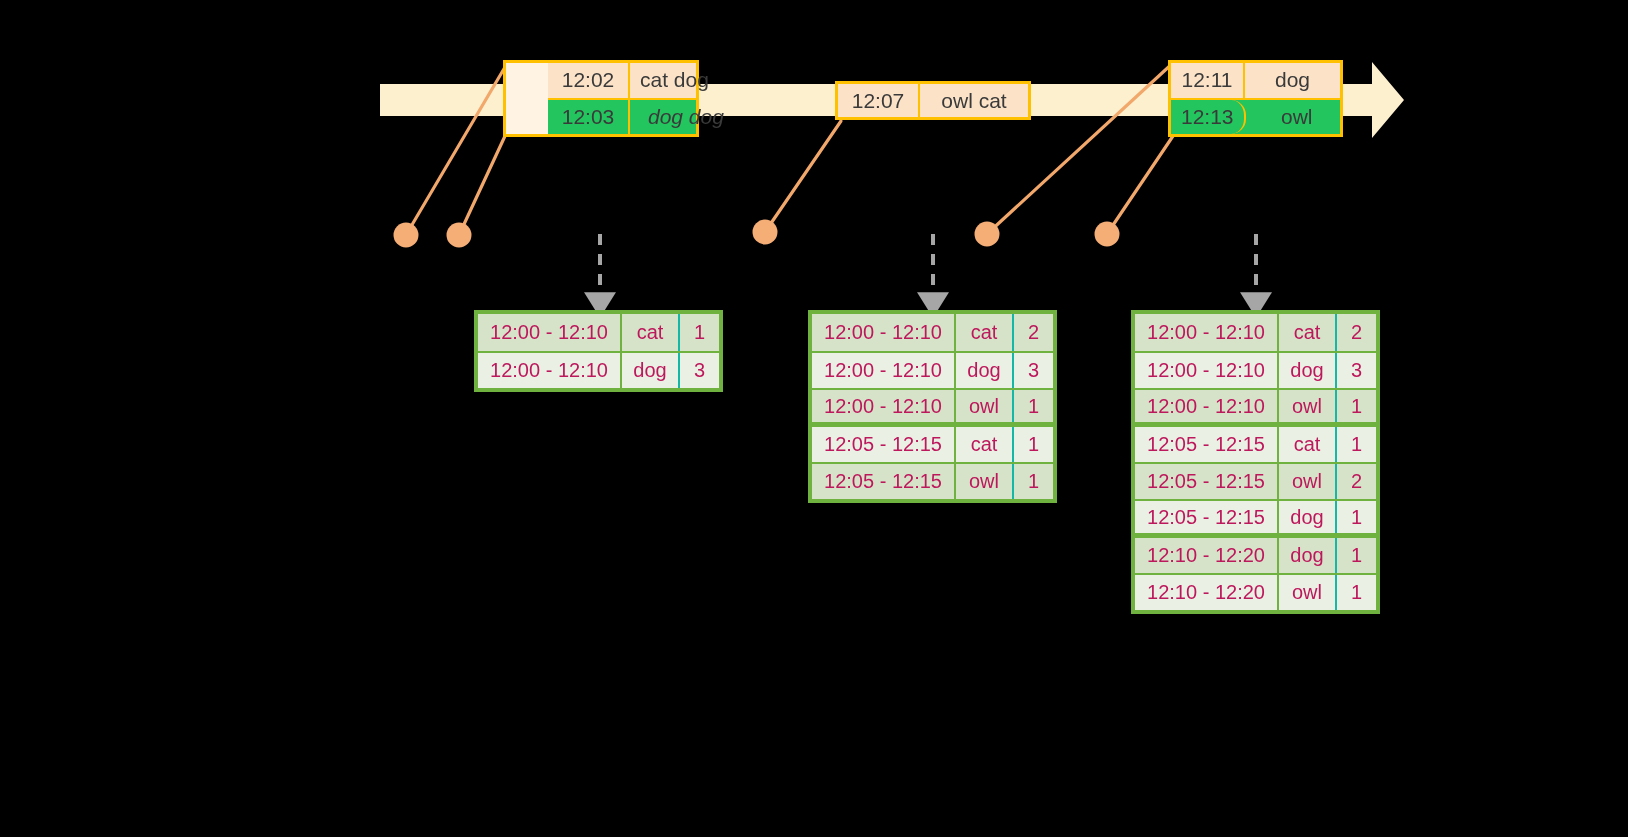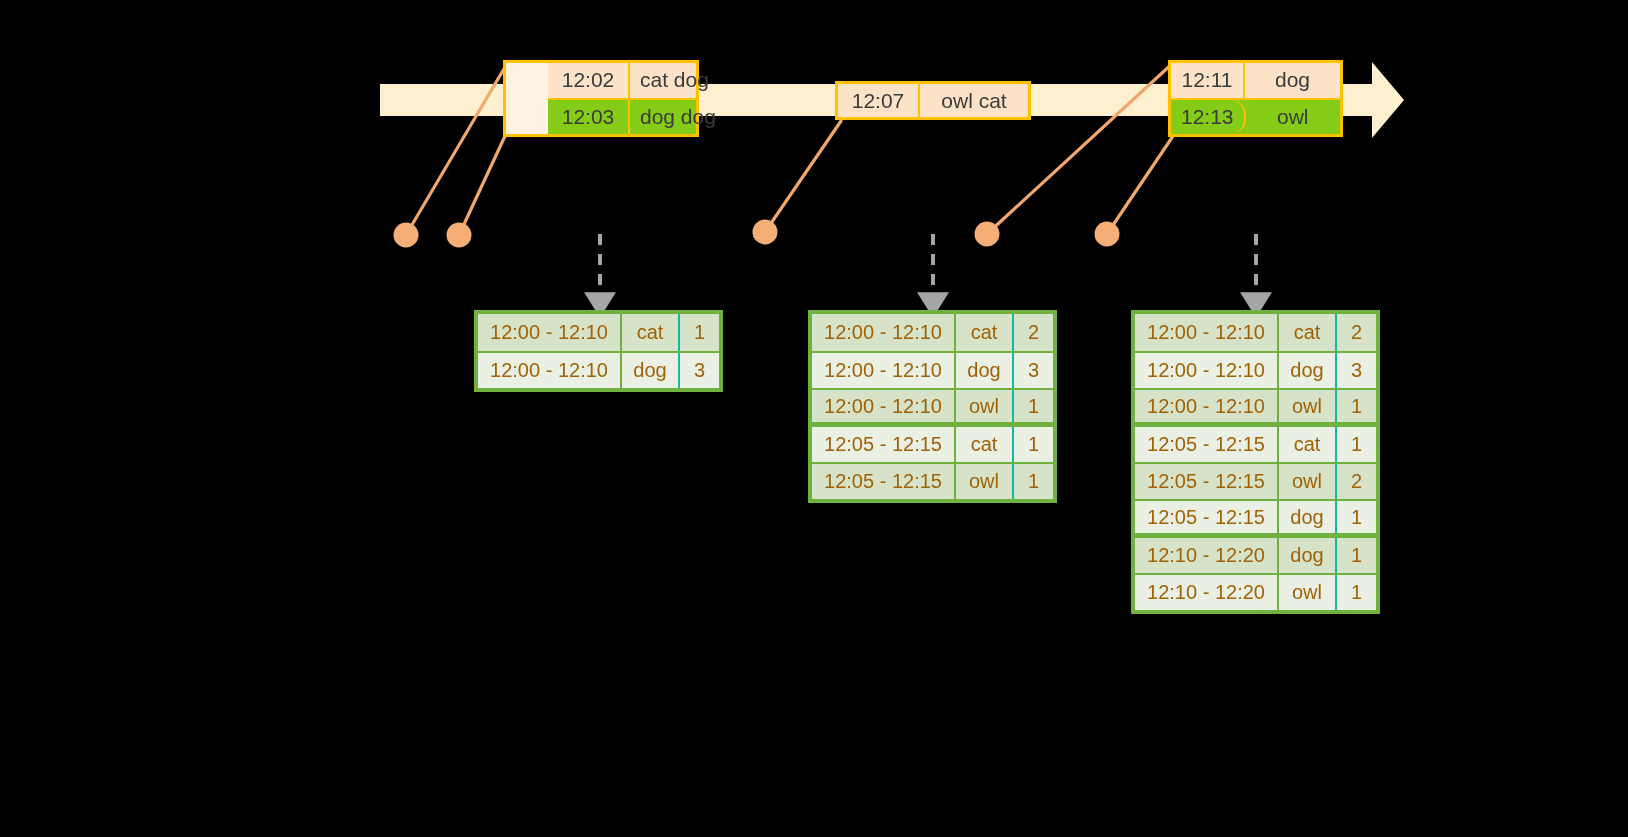--- a/index.html
+++ b/index.html
@@ -39,21 +39,21 @@
   }
   .event-row {
     display: flex;
     flex: 1 1 auto;
     min-height: 0;
   }
   .event-row + .event-row {
     border-top: 2px solid #FFC000;
   }
   .event-row.shade-a { background: #FCE3C8; }
-  .event-row.shade-b { background: #84cc16; }
+  .event-row.shade-b { background: #22c55e; gap: 8px; }
   .event-cell {
     display: flex;
     align-items: center;
     justify-content: center;
     color: #3A3A3A;
     font-size: 21px;
     white-space: nowrap;
     padding: 0 10px;
     box-sizing: border-box;
   }
@@ -80,21 +80,21 @@
   .result-row + .result-row {
     border-top: 2px solid #6FB23F;
   }
   .result-row.group-end {
     border-bottom: 3px solid #6FB23F;
   }
   .result-cell {
     display: flex;
     align-items: center;
     justify-content: center;
-    color: #a16207;
+    color: #be185d;
     font-size: 20px;
     white-space: nowrap;
     box-sizing: border-box;
   }
   .result-cell.window-cell {
     flex: 0 0 144px;
     border-right: 2px solid #6FB23F;
   }
   .result-cell.key-cell {
     flex: 0 0 58px;
@@ -145,21 +145,21 @@
   </svg>
 
   <div id="event-groups">
       <div class="event-box" style="left: 503px; top: 60px; width: 196px; height: 77px; padding-left: 42px;">
         <div class="event-row shade-a">
           <div class="event-cell time-cell" style="flex: 0 0 82px;">12:02</div>
           <div class="event-cell words-cell" style="flex: 1 1 auto;">cat dog</div>
         </div>
         <div class="event-row shade-b">
           <div class="event-cell time-cell" style="flex: 0 0 82px;">12:03</div>
-          <div class="event-cell words-cell" style="flex: 1 1 auto;">dog dog</div>
+          <div class="event-cell words-cell" style="flex: 1 1 auto; font-style: italic;">dog dog</div>
         </div>
       </div>
       <div class="event-box" style="left: 835px; top: 81px; width: 196px; height: 39px;">
         <div class="event-row shade-a">
           <div class="event-cell time-cell" style="flex: 0 0 82px;">12:07</div>
           <div class="event-cell words-cell" style="flex: 1 1 auto;">owl cat</div>
         </div>
       </div>
       <div class="event-box" style="left: 1168px; top: 60px; width: 175px; height: 77px;">
         <div class="event-row shade-a">

